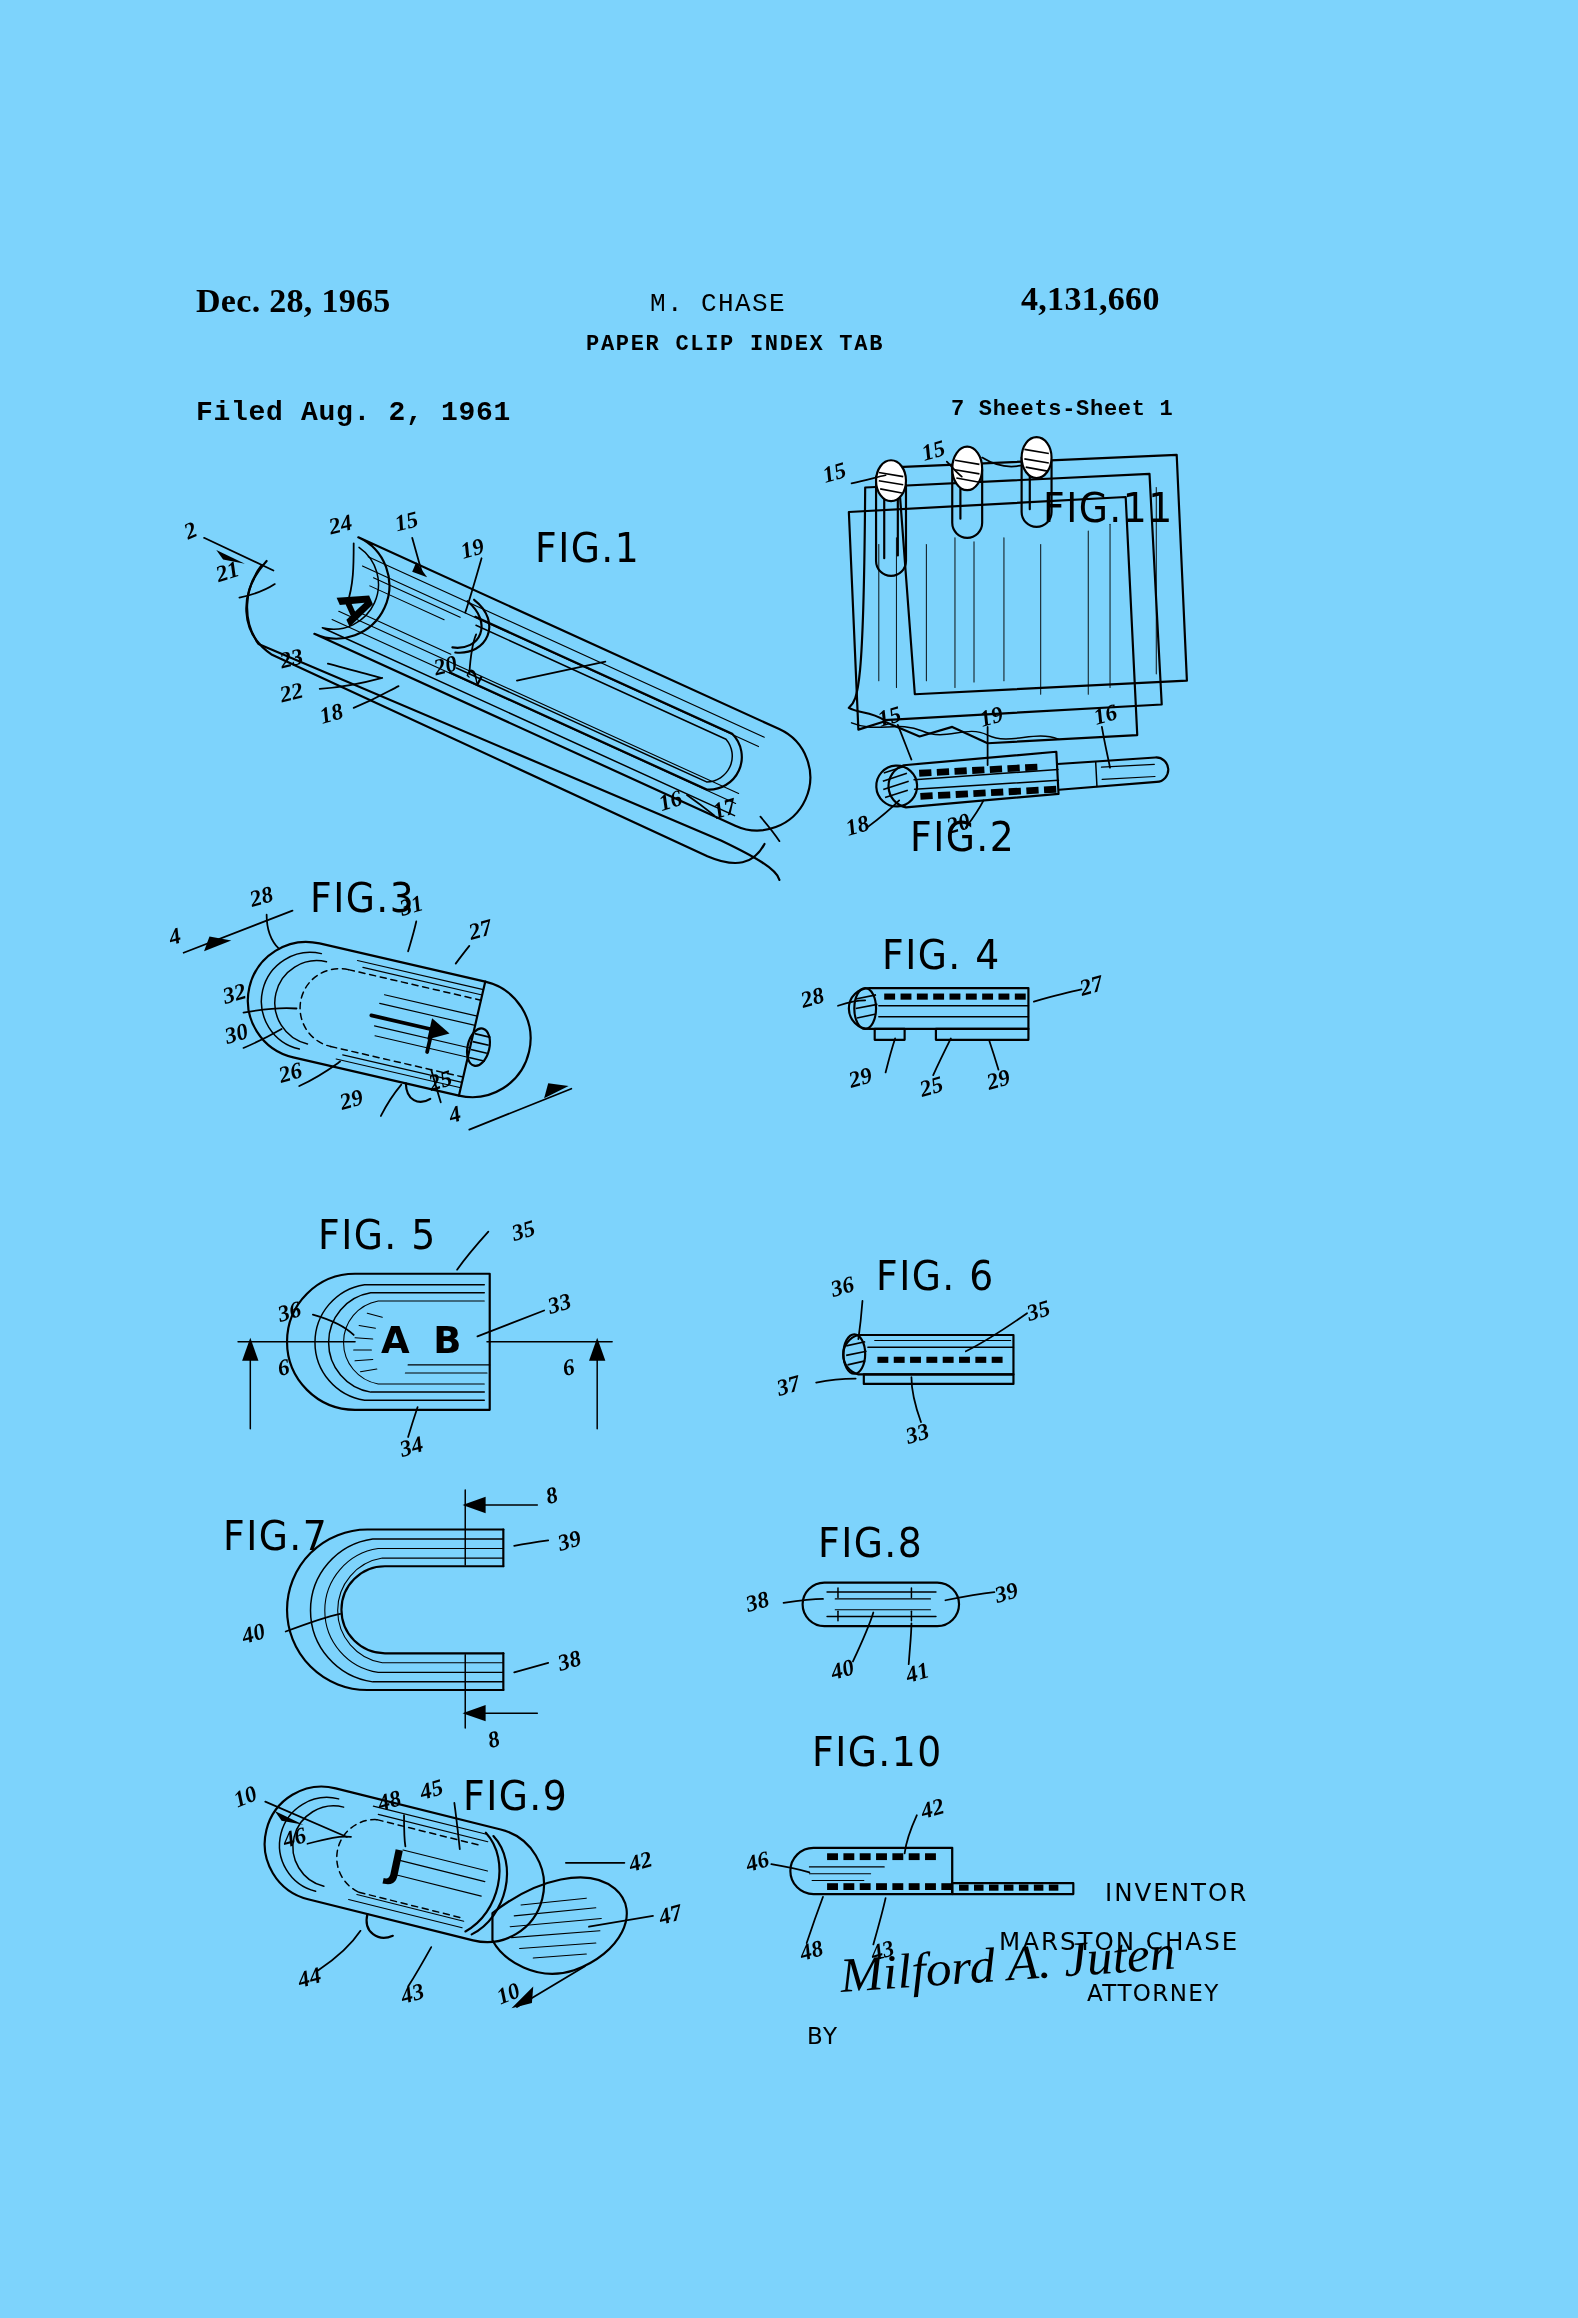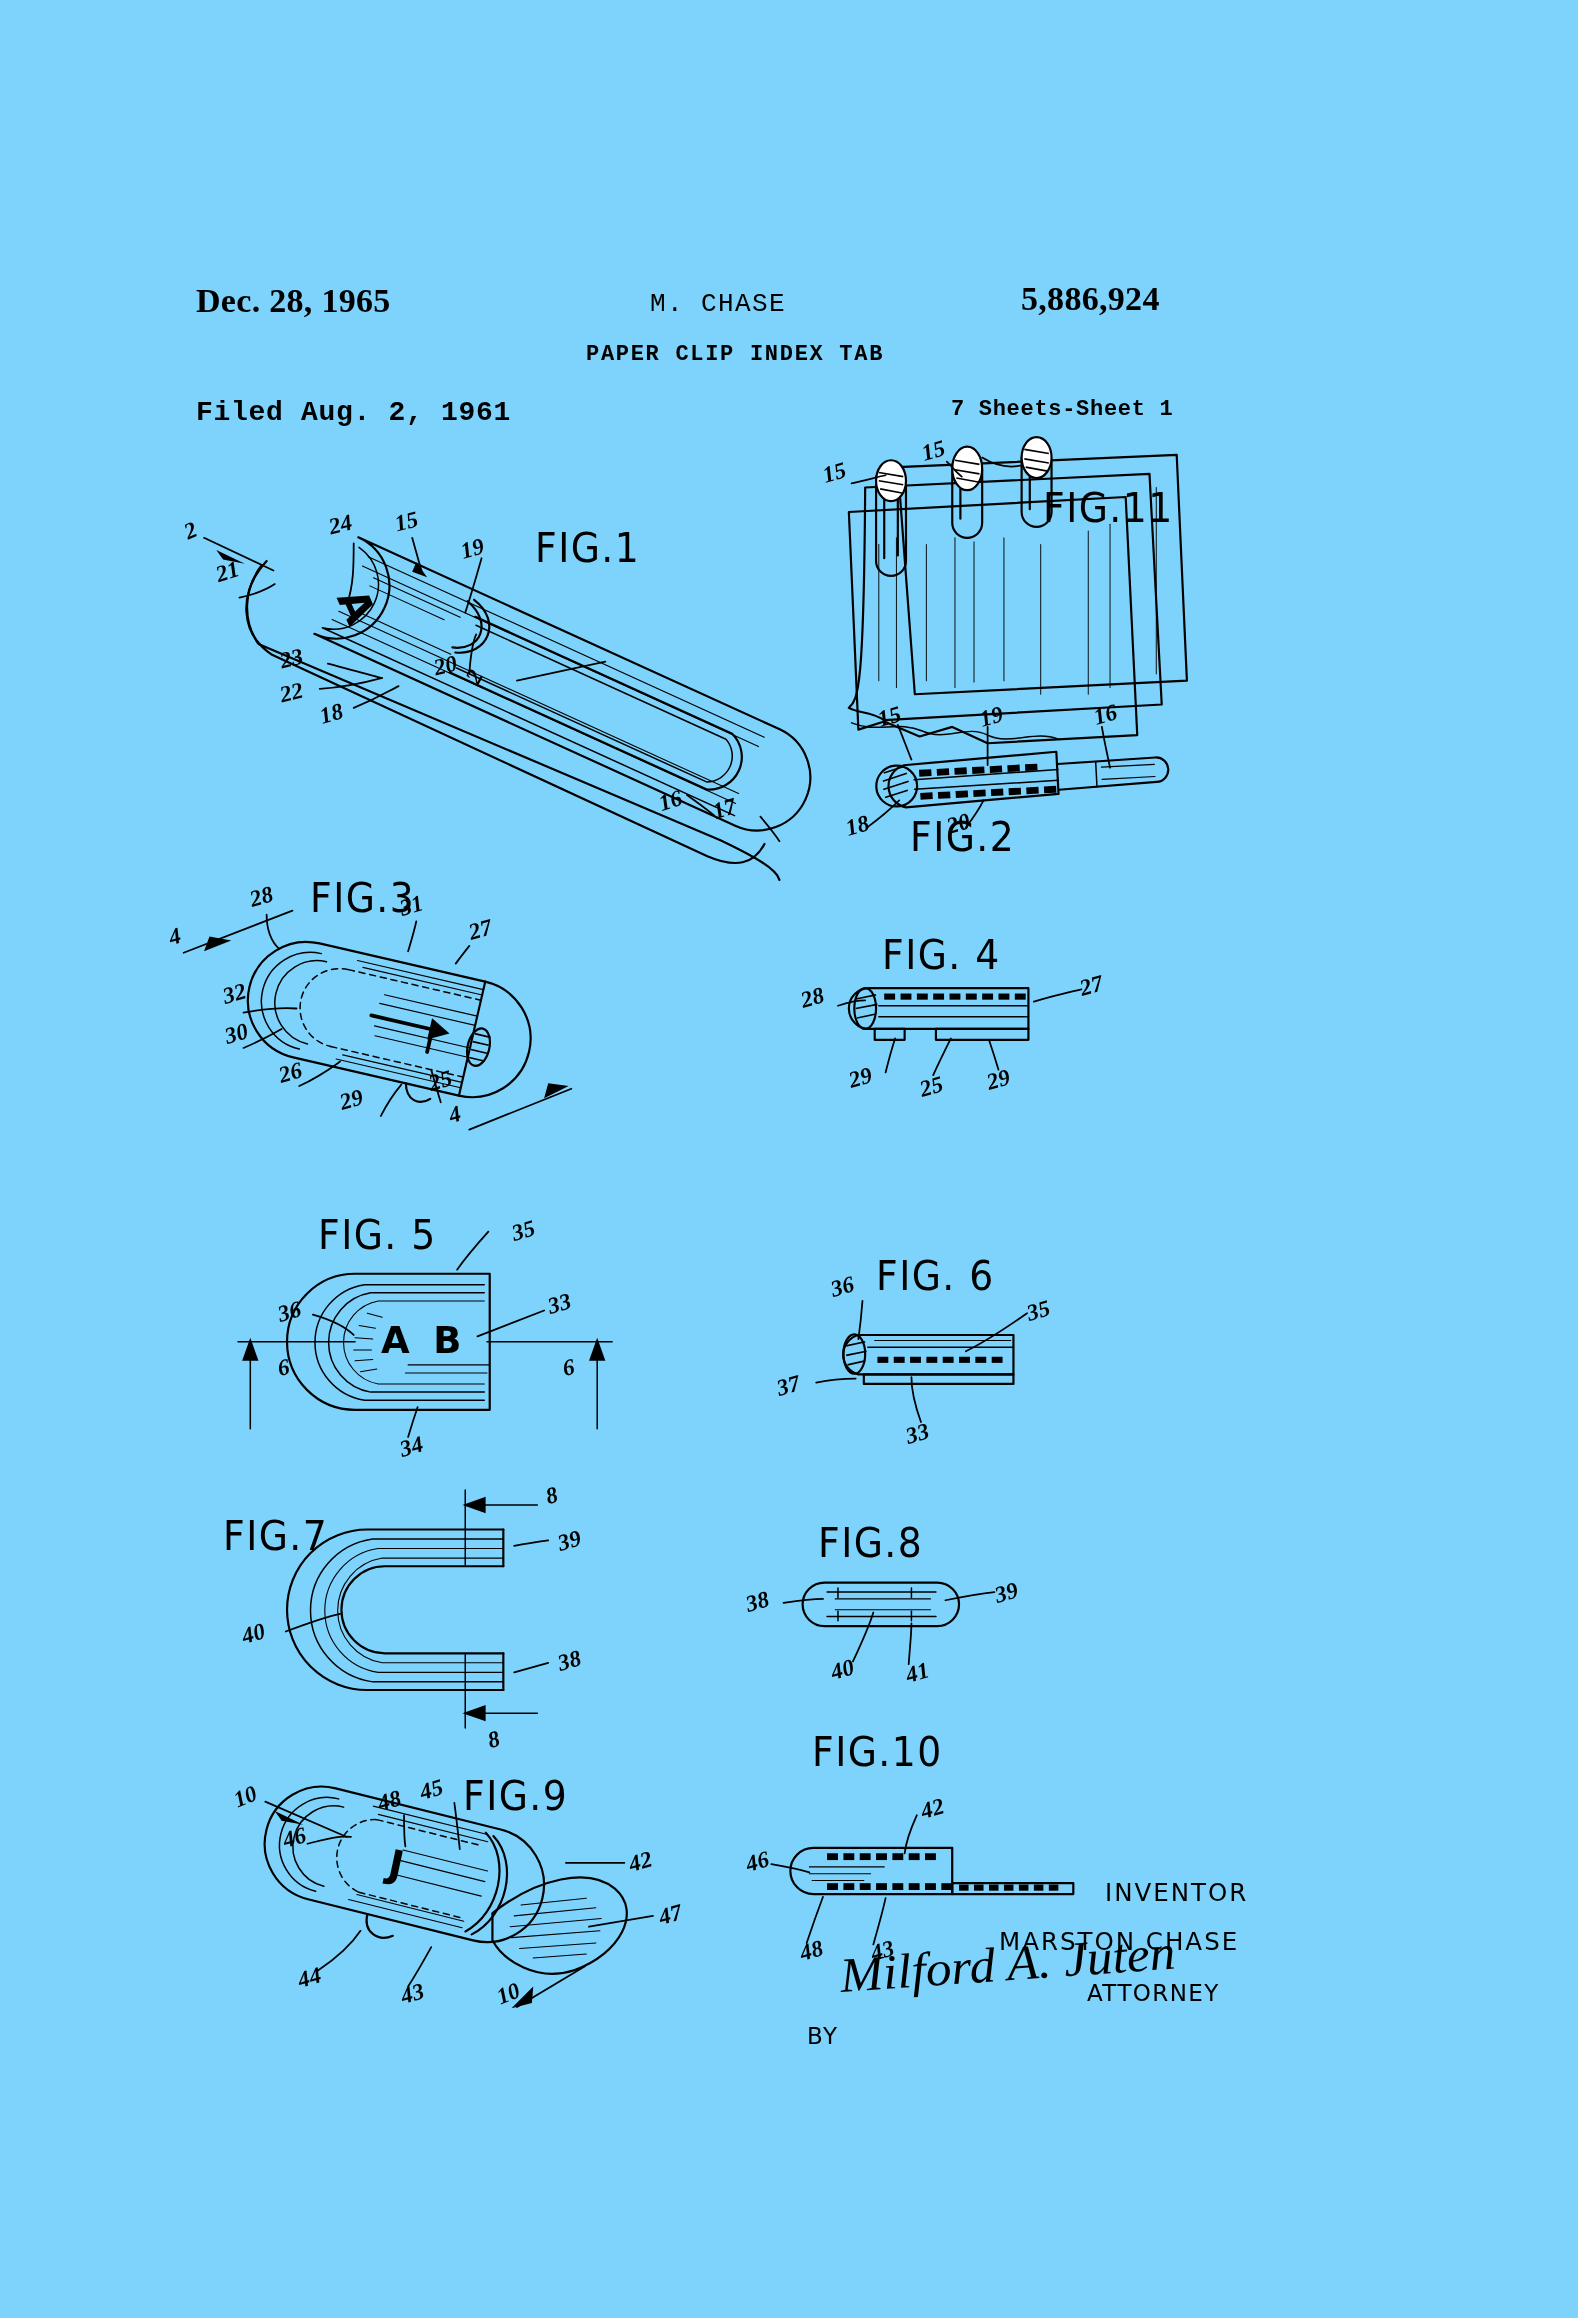--- a/index.html
+++ b/index.html
@@ -8,21 +8,21 @@
        font-family:"Liberation Sans",sans-serif;color:#000;}
   .page{position:absolute;inset:0;background:#7dd3fc;}
 
   
   .hdr-date{position:absolute;left:196px;top:282px;font-family:"Liberation Serif",serif;
             font-weight:bold;font-size:34px;letter-spacing:0.3px;white-space:nowrap;}
   .hdr-name{position:absolute;left:650px;top:289px;font-family:"Liberation Mono",monospace;
             font-weight:normal;font-size:26px;letter-spacing:1.4px;white-space:nowrap;}
   .hdr-num{position:absolute;left:1021px;top:280px;font-family:"Liberation Serif",serif;
            font-weight:bold;font-size:34px;letter-spacing:0.3px;white-space:nowrap;}
-  .hdr-title{position:absolute;left:586px;top:342px;font-family:"Liberation Mono",monospace;
+  .hdr-title{position:absolute;left:586px;top:332px;font-family:"Liberation Mono",monospace;
              font-weight:bold;font-size:22px;letter-spacing:1.7px;white-space:nowrap;}
   .hdr-filed{position:absolute;left:196px;top:397px;font-family:"Liberation Mono",monospace;
              font-weight:bold;font-size:28px;letter-spacing:0.7px;white-space:nowrap;}
   .hdr-sheet{position:absolute;left:951px;top:397px;font-family:"Liberation Mono",monospace;
              font-weight:bold;font-size:22px;letter-spacing:0.7px;white-space:nowrap;}
 
   
   .figtitle{position:absolute;font-family:"DejaVu Sans",sans-serif;font-weight:500;
             font-size:37px;letter-spacing:1.4px;white-space:nowrap;
             transform:scale(1.02,1.12);transform-origin:left top;}
@@ -59,21 +59,21 @@
   .fillw{fill:#fff;stroke:#000;stroke-width:3.2;}
   .hatch{fill:none;stroke:#000;stroke-width:2.4;}
 </style>
 </head>
 <body>
 
 <div class="page">
 
   <div class="hdr-date">Dec. 28, 1965</div>
   <div class="hdr-name">M. CHASE</div>
-  <div class="hdr-num">5,886,924</div>
+  <div class="hdr-num">4,131,660</div>
   <div class="hdr-title">PAPER CLIP INDEX TAB</div>
   <div class="hdr-filed">Filed Aug. 2, 1961</div>
   <div class="hdr-sheet">7 Sheets-Sheet 1</div>
 
   <div class="figtitle" style="left:535px;top:524px;">FIG.1</div>
 
   <svg width="1578" height="2319" viewBox="0 0 2320 3408">
 
     <path class="ln" d="M 385 830
                         C 358 865 356 912 380 946

